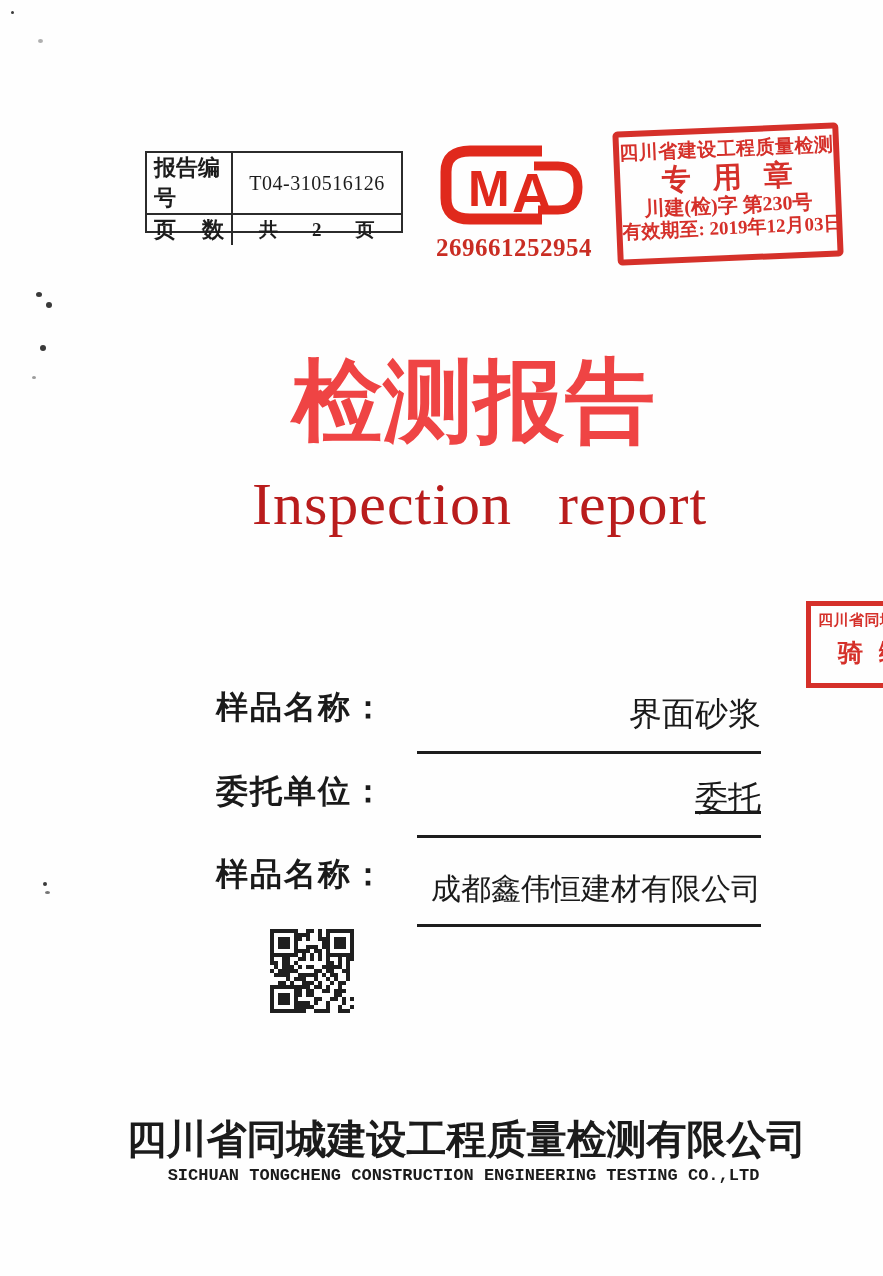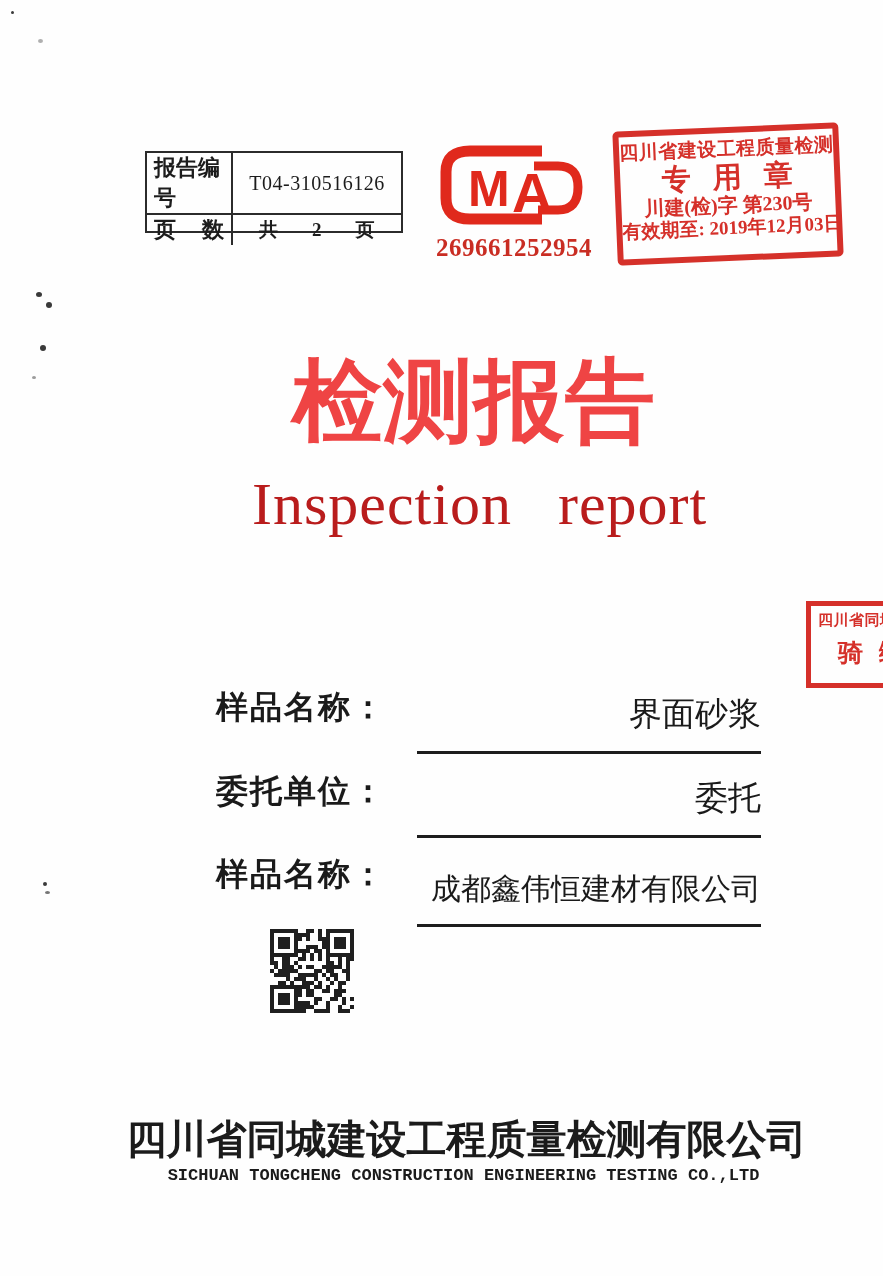--- a/index.html
+++ b/index.html
@@ -143,21 +143,21 @@
 
 <div class="edge-seal">
   <div class="edge-seal-l1">四川省同城建</div>
   <div class="edge-seal-l2">骑缝</div>
 </div>
 
 <div class="field-label" style="top:686px;">样品名称：</div>
 <div class="field-line" style="top:692px;font-size:33px;">界面砂浆</div>
 
 <div class="field-label" style="top:770px;">委托单位：</div>
-<div class="field-line" style="top:776px;font-size:33px;">委托</div>
+<div class="field-line" style="top:776px;font-size:33px;text-decoration:underline;">委托</div>
 
 <div class="field-label" style="top:853px;">样品名称：</div>
 <div class="field-line" style="top:869px;font-size:30px;">成都鑫伟恒建材有限公司</div>
 
 <div class="qr"><svg width="84" height="84" xmlns="http://www.w3.org/2000/svg">
       <rect x="0" y="0" width="4" height="4" fill="#1f1f1f"></rect>
       <rect x="4" y="0" width="4" height="4" fill="#1f1f1f"></rect>
       <rect x="8" y="0" width="4" height="4" fill="#1f1f1f"></rect>
       <rect x="12" y="0" width="4" height="4" fill="#1f1f1f"></rect>
       <rect x="16" y="0" width="4" height="4" fill="#1f1f1f"></rect>

